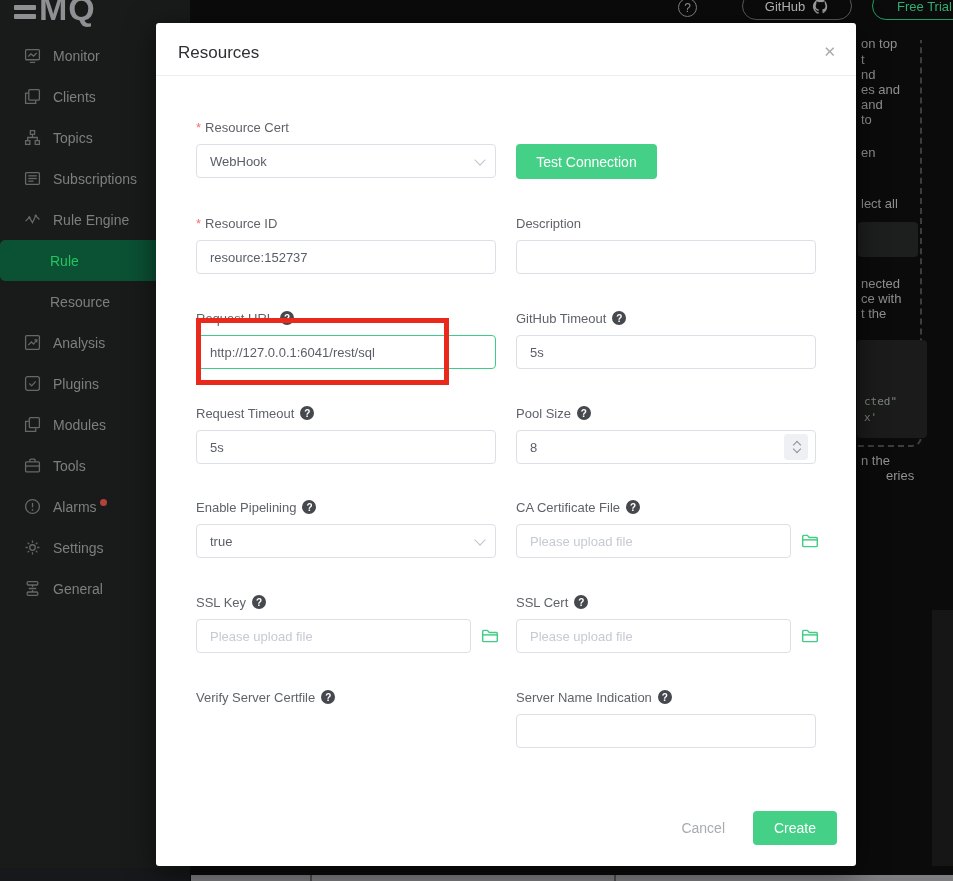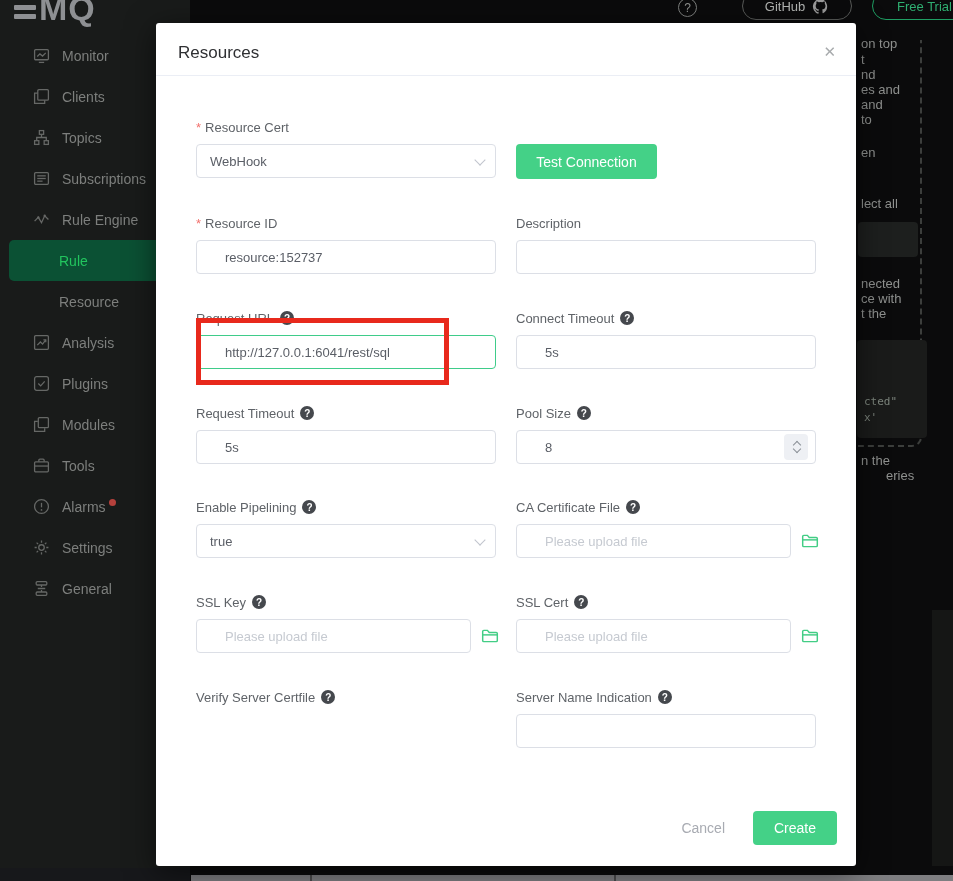--- a/index.html
+++ b/index.html
@@ -6,21 +6,21 @@
   html,body { width:953px; height:881px; overflow:hidden; background:#0b0b0c;
               font-family:"Liberation Sans", sans-serif; }
   .page { position:relative; width:878px; height:881px; background:#0b0b0c; }
 
   
   .sidebar { position:absolute; left:0; top:0; width:190px; height:868px; background:#191b1a; }
   .logo { position:absolute; left:14px; top:-11px; font-size:34px; font-weight:bold;
           color:#8e9093; letter-spacing:1px; display:flex; align-items:center; }
   .logo-bars { display:inline-block; width:22px; margin-right:3px; position:relative; top:3px; }
   .logo-bars i { display:block; height:5px; background:#8e9093; margin:4px 0; border-radius:1px; }
-  .nav { position:absolute; top:35px; left:0; width:190px;padding-left:9px; }
+  .nav { position:absolute; top:35px; left:0; width:190px; }
   .side-item { height:41px; display:flex; align-items:center; padding-left:24px;
                color:#7d7f7d; font-size:14px; cursor:pointer; }
   .side-item .ic { width:17px; height:17px; margin-right:12px; display:inline-flex; }
   .side-item.sub { padding-left:50px; }
   .side-item.selected { background:#0b5134; border-radius:5px; width:160px; color:#22c55e; }
   .badge-dot { width:7px; height:7px; background:#b5413c; border-radius:50%;
                margin-left:3px; margin-top:-8px; }
 
   
   .help-circle { position:absolute; left:678px; top:-2px; width:19px; height:19px;
@@ -57,21 +57,21 @@
   .modal-divider { position:absolute; left:0; top:52px; width:700px; height:1px; background:#ebeef5; }
 
   .field { position:absolute; width:300px; }
   .f-label { font-size:13px; color:#5f6368; display:flex; align-items:center; height:18px; }
   .req-star { color:#f2716d; margin-right:4px; font-size:13px; }
   .help { width:14px; height:14px; background:#45484d; color:#fff; border-radius:50%;
           font-size:10px; font-weight:bold; display:inline-flex; align-items:center;
           justify-content:center; margin-left:6px; }
   .ctrl { position:relative; margin-top:8px; height:34px; }
   .tbox { width:100%; height:34px; border:1px solid #dcdfe6; border-radius:4px;
-          font-size:13px; color:#5a5e66; padding:0 28px; outline:none;
+          font-size:13px; color:#5a5e66; padding:0 13px; outline:none;
           font-family:"Liberation Sans", sans-serif; background:#fff; }
   .tbox::placeholder { color:#c6cad1; }
   .tbox.focused { border-color:#3fcc8a; }
   .selectbox { width:100%; height:34px; border:1px solid #dcdfe6; border-radius:4px;
                font-size:13px; color:#5a5e66; padding:0 30px 0 13px; display:flex;
                align-items:center; cursor:pointer; background:#fff; }
   .chev { position:absolute; right:12px; top:12px; width:8px; height:8px; }
   .chev::before { content:""; position:absolute; left:0; top:0; width:7px; height:7px;
                   border-right:1.5px solid #c0c4cc; border-bottom:1.5px solid #c0c4cc;
                   transform:rotate(45deg); }
@@ -341,21 +341,21 @@
       <div class="f-label">
         <span>Request URL</span>
         <span class="help">?</span>
       </div>
       <div class="ctrl">
         <input class="tbox focused" value="http://127.0.0.1:6041/rest/sql" style="">
       </div>
     </div>
     <div class="field" style="left:360px; top:286px;">
       <div class="f-label">
-        <span>Connect Timeout</span>
+        <span>GitHub Timeout</span>
         <span class="help">?</span>
       </div>
       <div class="ctrl">
         <input class="tbox" value="5s" style="">
       </div>
     </div>
 
     <div class="field" style="left:40px; top:381px;">
       <div class="f-label">
         <span>Request Timeout</span>

